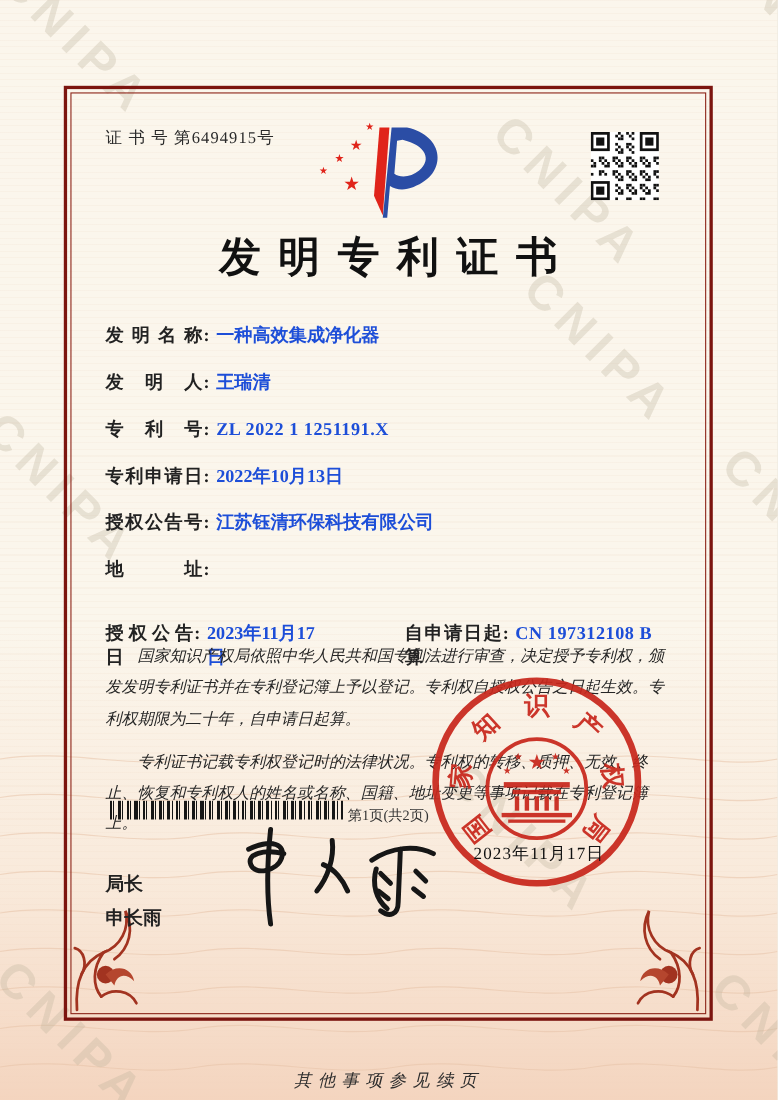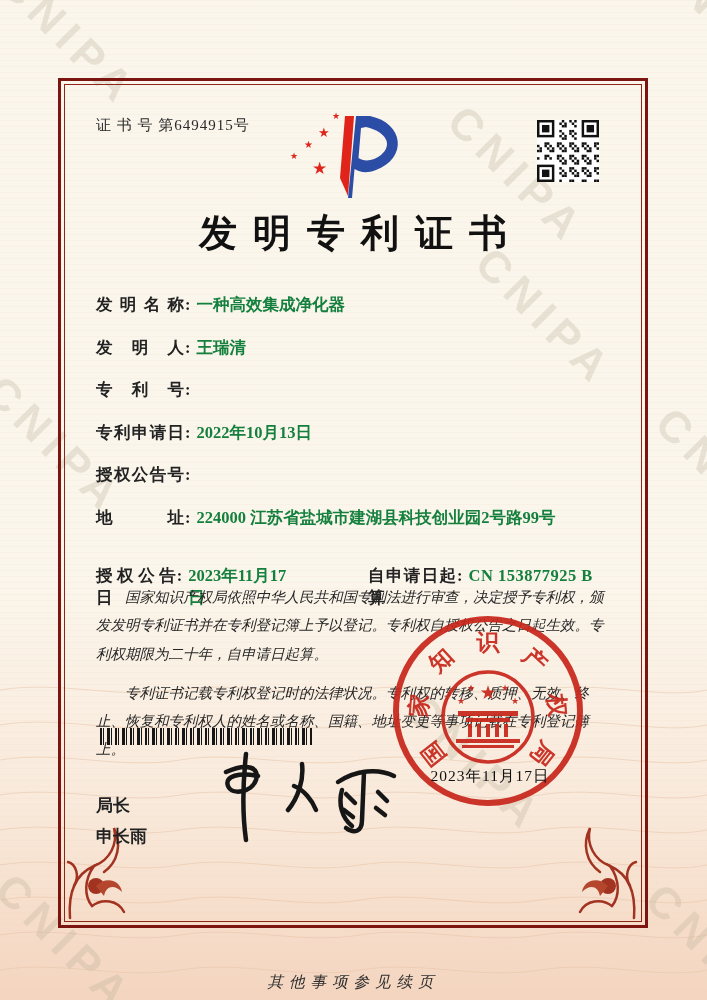--- a/index.html
+++ b/index.html
@@ -34,31 +34,31 @@
   .cert-no{position:absolute;left:38px;top:38px;font-size:15px;letter-spacing:1px;color:#2a2a2a;}
   .logo{position:absolute;left:230px;top:30px;width:134px;height:98px;}
   .logo .star{position:absolute;color:var(--logo_red);font-family:"DejaVu Sans",sans-serif;line-height:1;}
   .qr{position:absolute;left:479px;top:42px;width:62px;height:62px;}
   .title{position:absolute;left:0;right:0;top:130px;text-align:center;
     font-size:38px;font-weight:bold;letter-spacing:16px;text-indent:16px;color:#111;}
   .fields{position:absolute;left:38px;top:216px;right:26px;font-size:16.5px;}
   .field-row{display:flex;align-items:baseline;line-height:22px;margin-bottom:20.5px;font-weight:bold;}
   .flabel{display:inline-block;width:88px;text-align:justify;text-align-last:justify;color:#222;}
   .colon{margin:0 6px 0 1px;}
-  .fvalue{color:#15803d;}
+  .fvalue{color:#1d4ed8;}
   .fvalue.num{letter-spacing:0.5px;}
   .grant-first{width:196px;display:inline-flex;align-items:baseline;margin-top:16px;}
   .paras{position:absolute;left:38px;top:505px;right:32px;font-size:14.5px;line-height:1.95;
     font-style:italic;color:#262626;}
   .paras p{text-indent:2em;margin-bottom:11px;}
   .barcode{position:absolute;left:42px;top:650px;width:212px;height:17px;
     background:repeating-linear-gradient(90deg,
       #161616 0 2px, transparent 2px 3px, #161616 3px 4px, transparent 4px 7px,
       #161616 7px 10px, transparent 10px 11px, #161616 11px 12px, transparent 12px 15px);}
-  .sig-labels{position:absolute;left:38px;top:712px;font-family:Liberation Serif, serif;
+  .sig-labels{position:absolute;left:38px;top:712px;font-family:Liberation Mono, monospace;
     font-size:17px;font-weight:600;line-height:31px;color:#222;}
   .sig-hand{position:absolute;left:138px;top:668px;}
   .seal{position:absolute;left:390px;top:613px;width:196px;height:196px;}
   #seal-chars text{fill:var(--seal_red);font-size:23px;font-weight:bold;
     text-anchor:middle;dominant-baseline:central;font-family:"Liberation Serif",serif;}
   .seal-date{position:absolute;left:404px;top:766px;width:172px;text-align:center;
     font-size:15.5px;color:#111;letter-spacing:1px;}
   .page-info{position:absolute;left:0;right:0;bottom:10px;text-align:center;font-size:13px;color:#333;}
   .cont-note{position:absolute;left:0;right:0;top:941px;z-index:6;text-align:center;
     font-size:15.5px;font-style:italic;letter-spacing:6px;color:#2e2e2e;margin-top:31px;}
@@ -294,44 +294,45 @@
         <span class="fvalue">一种高效集成净化器</span>
       </div>
       <div class="field-row">
         <span class="flabel">发明人</span>
           <span class="colon">:</span>
         <span class="fvalue">王瑞清</span>
       </div>
       <div class="field-row">
         <span class="flabel">专利号</span>
           <span class="colon">:</span>
+        <span class="fvalue num">ZL 2022 1 1251191.X</span>
       </div>
       <div class="field-row">
         <span class="flabel">专利申请日</span>
           <span class="colon">:</span>
         <span class="fvalue">2022年10月13日</span>
       </div>
       <div class="field-row">
         <span class="flabel">授权公告号</span>
           <span class="colon">:</span>
+        <span class="fvalue">江苏钰清环保科技有限公司</span>
       </div>
       <div class="field-row">
         <span class="flabel">地址</span>
           <span class="colon">:</span>
-        <span class="fvalue">224000 江苏省盐城市建湖县科技创业园2号路99号</span>
       </div>
       <div class="field-row">
         <span class="grant-first">
           <span class="flabel">授权公告日</span>
             <span class="colon">:</span>
           <span class="fvalue">2023年11月17日</span>
         </span>
         <span class="flabel" style="margin-left:76px">自申请日起算</span>
           <span class="colon">:</span>
-        <span class="fvalue num">CN 153877925 B</span>
+        <span class="fvalue num">CN 197312108 B</span>
       </div>
     </div>
 
     <div class="paras">
       <p>国家知识产权局依照中华人民共和国专利法进行审查，决定授予专利权，颁发发明专利证书并在专利登记簿上予以登记。专利权自授权公告之日起生效。专利权期限为二十年，自申请日起算。</p>
       <p>专利证书记载专利权登记时的法律状况。专利权的转移、质押、无效、终止、恢复和专利权人的姓名或名称、国籍、地址变更等事项记载在专利登记簿上。</p>
     </div>
 
     <div class="barcode"></div>
 
@@ -348,20 +349,21 @@
         <path d="M142,36 C160,24 182,22 198,30"></path>
         <path d="M168,26 L166,74 C166,86 158,88 150,82"></path>
         <path d="M146,44 C142,58 146,72 156,80"></path>
         <path d="M150,48 l9,9"></path>
         <path d="M182,46 l9,9"></path>
         <path d="M148,64 l9,7"></path>
         <path d="M180,62 l9,7"></path>
       </g>
     </svg>
 
+    <div class="page-info">第1页(共2页)</div>
   </div>
 
   <svg class="seal" viewBox="0 0 196 196" style="z-index:7">
     <g opacity="0.93">
       <circle cx="98" cy="98" r="92" fill="none" stroke="var(--seal_red)" stroke-width="6"></circle>
       <g id="seal-chars" transform="translate(98,98)">
           <text transform="rotate(-128) translate(0,-69)">国</text>
           <text transform="rotate(-85.33333333333334) translate(0,-69)">家</text>
           <text transform="rotate(-42.66666666666667) translate(0,-69)">知</text>
           <text transform="rotate(0) translate(0,-69)">识</text>

